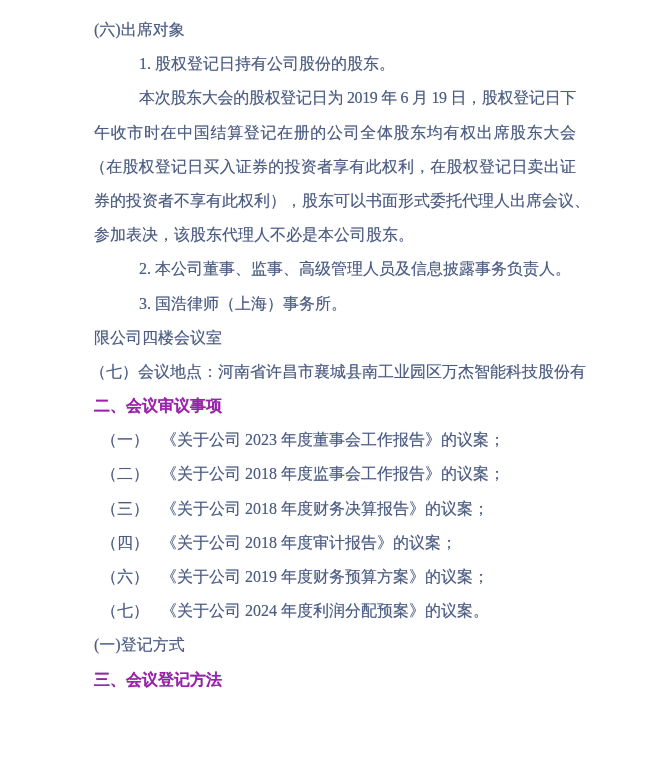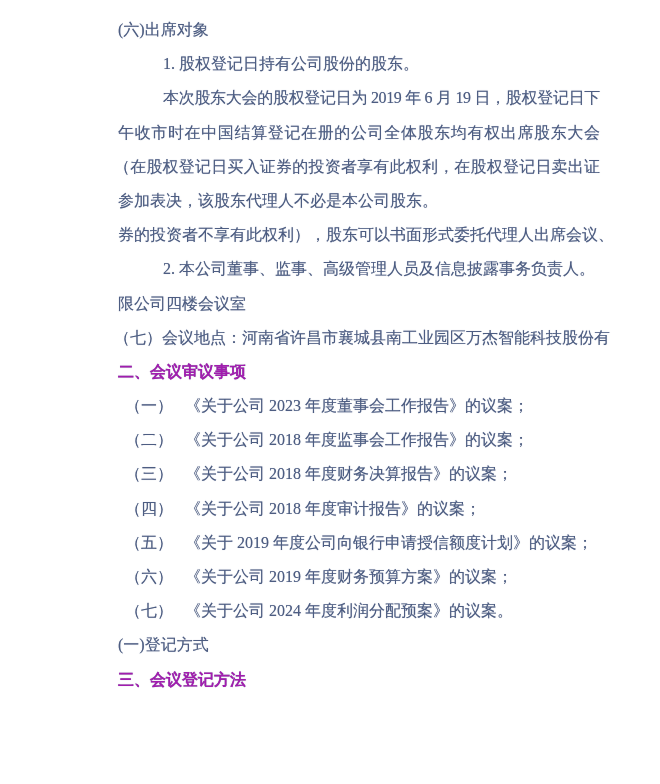--- a/index.html
+++ b/index.html
@@ -14,21 +14,21 @@
     margin: 0;
     background: #ffffff;
     overflow: hidden;
     font-family: "Liberation Serif", "DejaVu Serif", serif;
     font-size: 16px;
     color: #4d5d82;
     text-shadow: 0 0 0.7px rgba(77, 93, 130, 0.55);
   }
   .doc {
     padding-top: 13px;
-    padding-left: 118px;
+    padding-left: 94px;
   }
   .line {
     width: 482px;
     height: 34.2px;
     line-height: 34.2px;
     white-space: nowrap;
   }
   
   .indent {
     padding-left: 45px;
@@ -75,26 +75,27 @@
     <div class="line">(六)出席对象</div>
 
     <div class="line indent">1. 股权登记日持有公司股份的股东。</div>
 
     <div class="line indent just tight">本次股东大会的股权登记日为 2019 年 6 月 19 日，股权登记日下</div>
 
     <div class="line just">午收市时在中国结算登记在册的公司全体股东均有权出席股东大会</div>
 
     <div class="line hang just">（在股权登记日买入证券的投资者享有此权利，在股权登记日卖出证</div>
 
+    <div class="line over">券的投资者不享有此权利），股东可以书面形式委托代理人出席会议、</div>
+
     <div class="line">参加表决，该股东代理人不必是本公司股东。</div>
-
-    <div class="line over">券的投资者不享有此权利），股东可以书面形式委托代理人出席会议、</div>
 
     <div class="line indent">2. 本公司董事、监事、高级管理人员及信息披露事务负责人。</div>
 
+    <div class="line indent">3. 国浩律师（上海）事务所。</div>
 
     <div class="line">限公司四楼会议室</div>
 
     <div class="line hang just">（七）会议地点：河南省许昌市襄城县南工业园区万杰智能科技股份有</div>
 
     <div class="line bold">二、会议审议事项</div>
 
     <div class="line item">
       <span class="marker">（一）</span><span>《关于公司 2023 年度董事会工作报告》的议案；</span>
     </div>
@@ -104,23 +105,20 @@
     </div>
 
     <div class="line item">
       <span class="marker">（三）</span><span>《关于公司 2018 年度财务决算报告》的议案；</span>
     </div>
 
     <div class="line item">
       <span class="marker">（四）</span><span>《关于公司 2018 年度审计报告》的议案；</span>
     </div>
 
-    <div class="line item">
-      <span class="marker">（五）</span><span>《关于 2019 年度公司向银行申请授信额度计划》的议案；</span>
-    </div>
 
     <div class="line item">
       <span class="marker">（六）</span><span>《关于公司 2019 年度财务预算方案》的议案；</span>
     </div>
 
     <div class="line item">
       <span class="marker">（七）</span><span>《关于公司 2024 年度利润分配预案》的议案。</span>
     </div>
 
     <div class="line">(一)登记方式</div>

